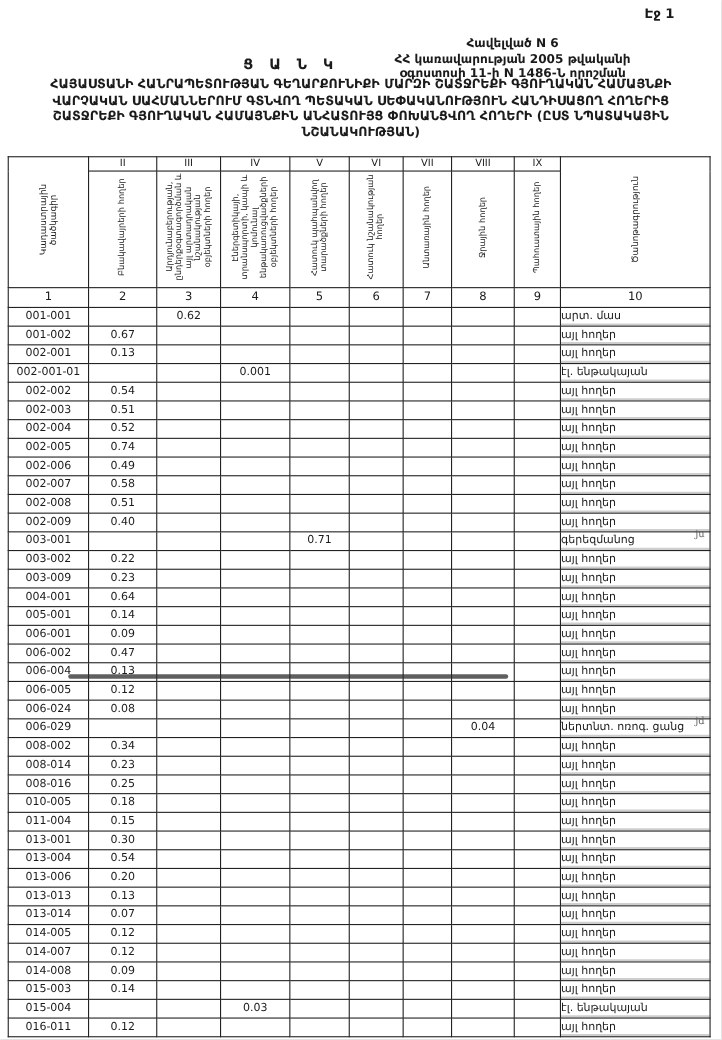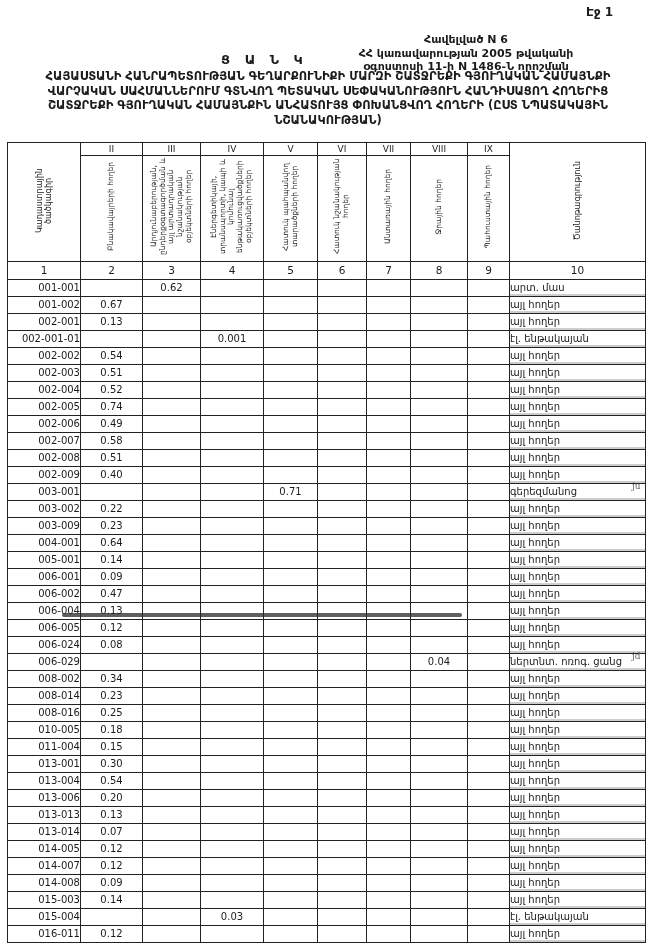--- a/index.html
+++ b/index.html
@@ -28,21 +28,21 @@
   tr.roman-row th{height:12px;font-size:9px;line-height:12px;}
   tr.header-row th{height:101px;text-align:center;}
   .vert{
     writing-mode:vertical-rl;transform:rotate(180deg);
     font-size:7.5px;line-height:1.15;margin:0 auto;
     max-height:108px;white-space:normal;display:inline-block;
   }
   th.tall .vert{font-size:8px;}
   tr.number-row td{height:17px;font-size:10.5px;text-align:center;line-height:17px;}
   tbody.data td{height:16px;font-size:10px;line-height:16px;white-space:nowrap;}
-  td.code{text-align:right;padding-left:3px;}
+  td.code{text-align:center;padding-left:3px;}
   td.val{text-align:center;}
   td.note{
     text-align:left;padding-left:3px;font-size:9.5px;
     box-shadow:inset 0 -2px 0 rgba(125,125,125,0.38);
     margin-top:36px;
   }
   .scan-streak{position:absolute;background:#2a2a2a;opacity:.75;border-radius:2px;}
   .margin-mark{
     position:absolute;font-size:9px;color:#666;
     font-family:"DejaVu Serif",serif;

